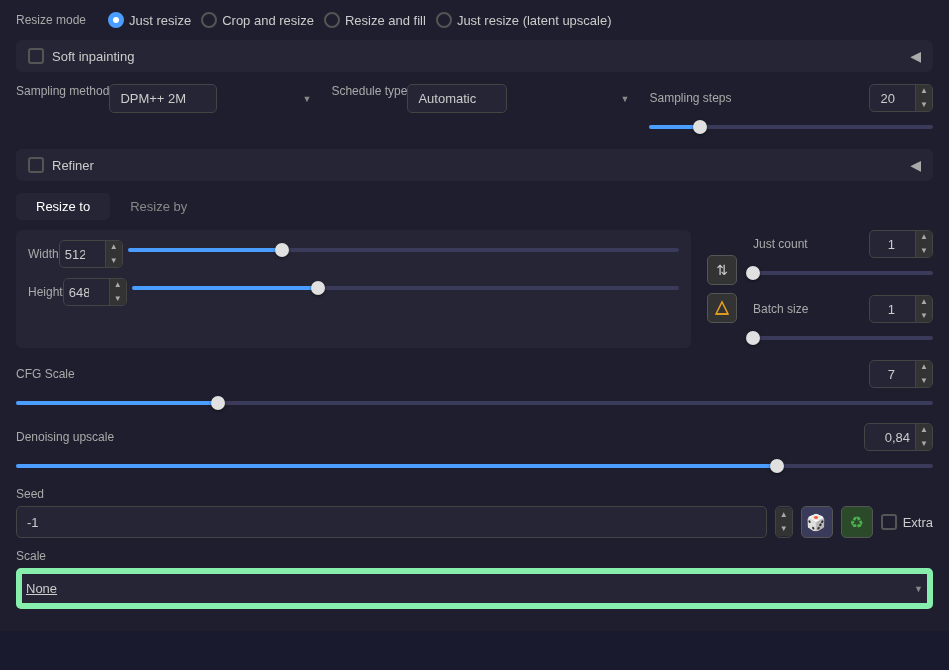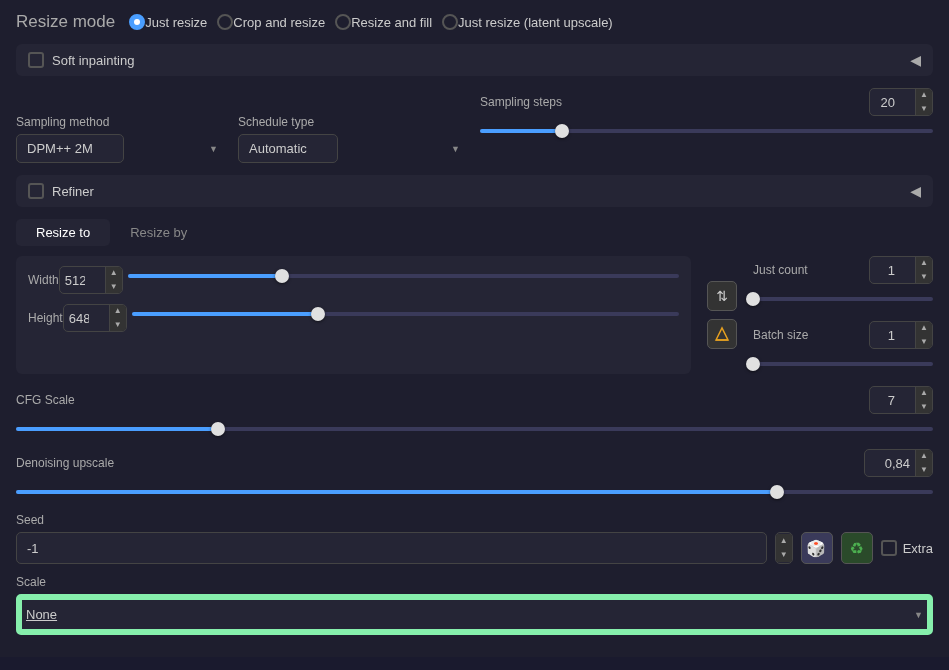--- a/index.html
+++ b/index.html
@@ -20,26 +20,27 @@
 
     
     .resize-mode-row {
       display: flex;
       align-items: center;
       gap: 10px;
       margin-bottom: 12px;
     }
     .resize-mode-label {
       color: #aaa;
-      font-size: 17px;
-      margin-right: 4px;
+      font-size: 12px;
+      margin-right: 12px;
     }
     .radio-option {
       display: flex;
       align-items: center;
+      gap: 5px;
       cursor: pointer;
       color: #ccc;
       font-size: 13px;
     }
     .radio-circle {
       width: 16px;
       height: 16px;
       border-radius: 50%;
       border: 2px solid #555;
       background: transparent;
@@ -88,23 +89,21 @@
 
     
     .sampling-row {
       display: flex;
       align-items: flex-start;
       gap: 12px;
       margin-bottom: 12px;
     }
     .field-group {
       display: flex;
-      flex-direction: column;
-      gap: 5px;
-      margin-top: 27px;
+      flex-direction: row;
     }
     .field-label {
       color: #aaa;
       font-size: 12px;
     }
     .select-box {
       background: #252535;
       border: 1px solid #444;
       border-radius: 5px;
       color: #ccc;

